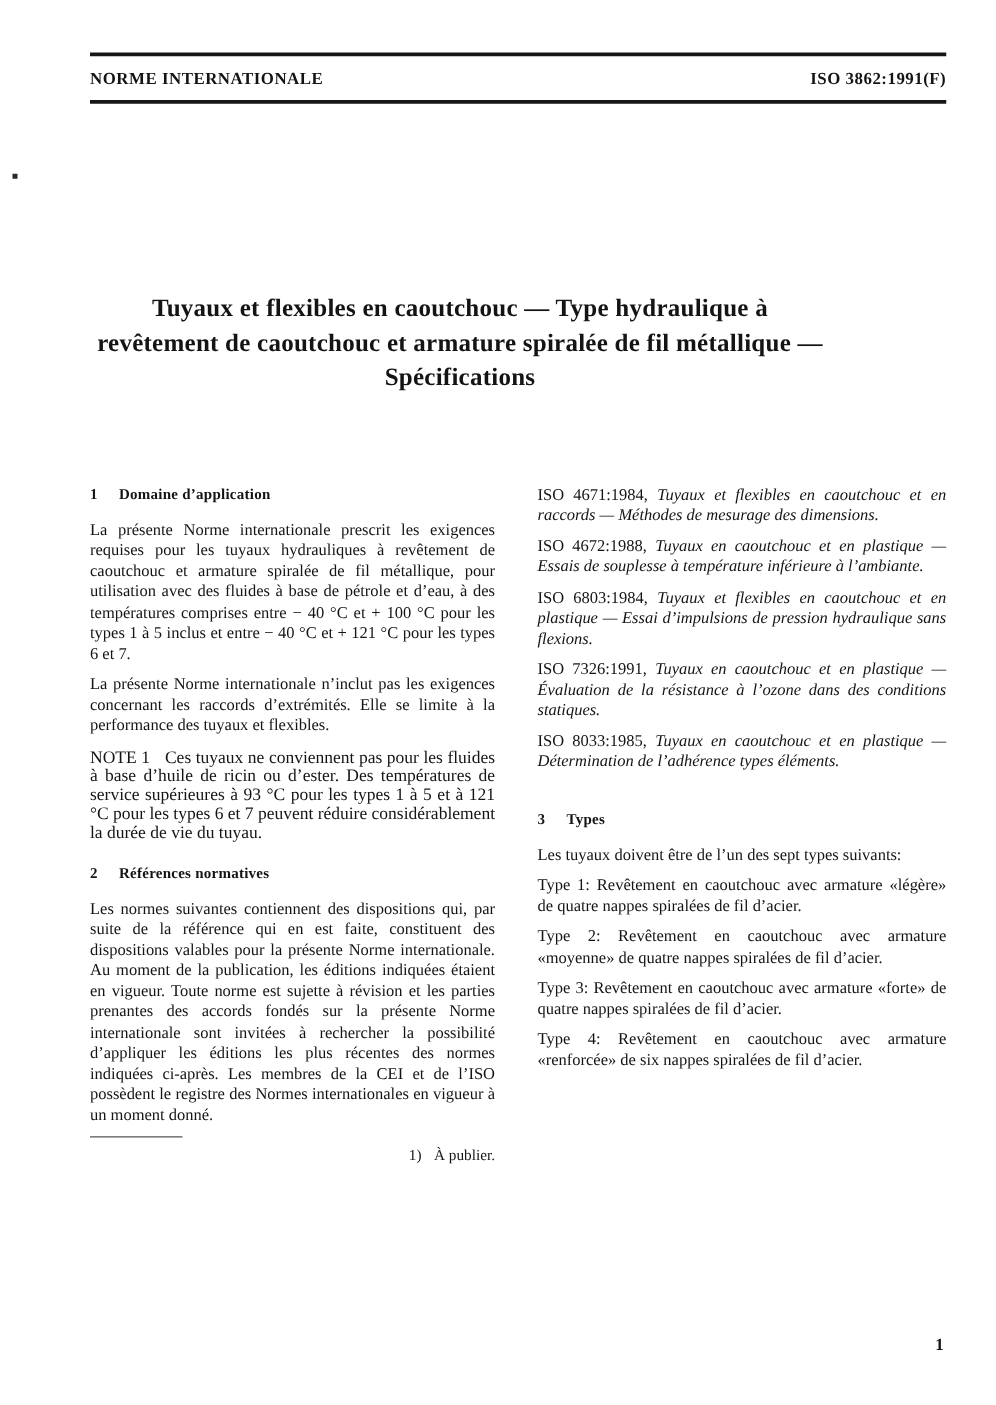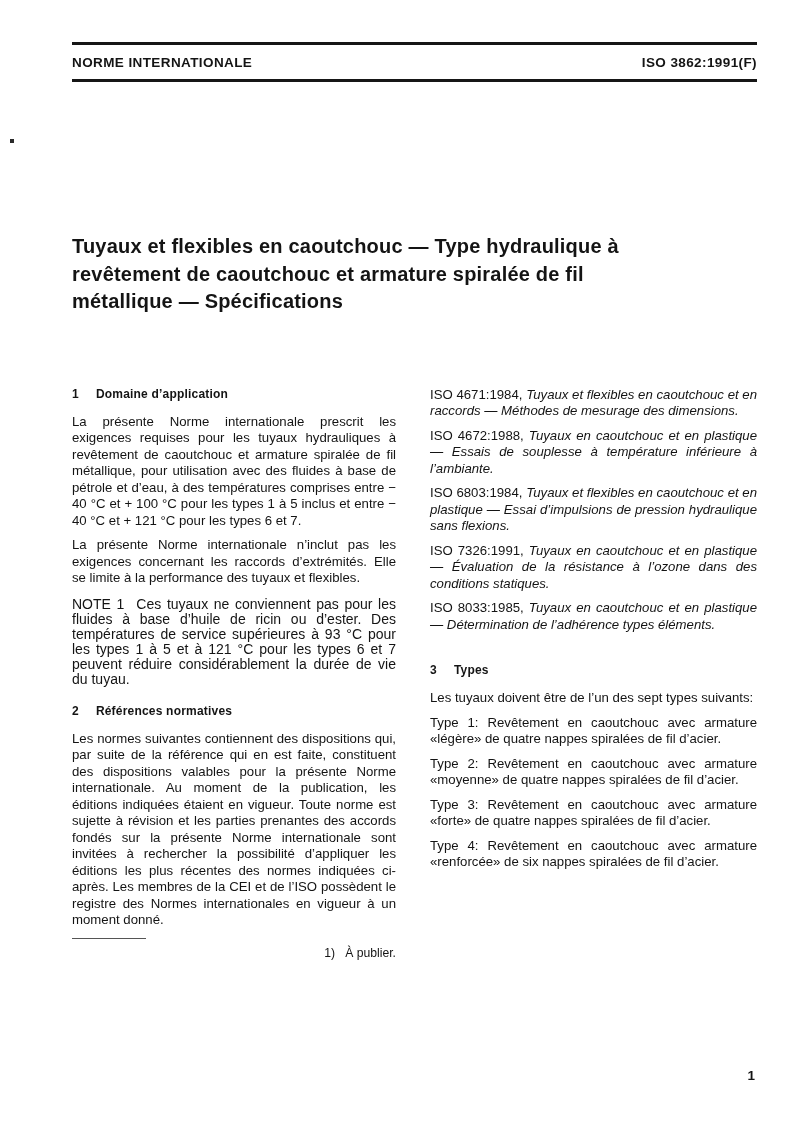--- a/index.html
+++ b/index.html
@@ -11,21 +11,21 @@
     overflow: hidden;
   }
   .page {
     position: relative;
     width: 797px;
     height: 1124px;
     box-sizing: border-box;
     padding: 42px 40px 0 72px;
     background: #ffffff;
     color: #141414;
-    font-family: Liberation Sans, sans-serif;
+    font-family: Liberation Serif, serif;
   }
   
   .rule {
     height: 3px;
     background: #161616;
   }
   .header-row {
     display: flex;
     justify-content: space-between;
     align-items: baseline;
@@ -44,20 +44,21 @@
     background: #2a2a2a;
   }
   
   .doc-title {
     margin: 151px 0 0 0;
     width: 592px;
     font-size: 20px;
     line-height: 27.5px;
     font-weight: bold;
     letter-spacing: 0.2px;
+    text-align: center;
   }
   
   .columns {
     display: flex;
     margin-top: 71px;
   }
   .col-left  { width: 324px; margin-right: 34px; }
   .col-right { width: 327px; }
   .sec-heading {
     font-size: 12px;

